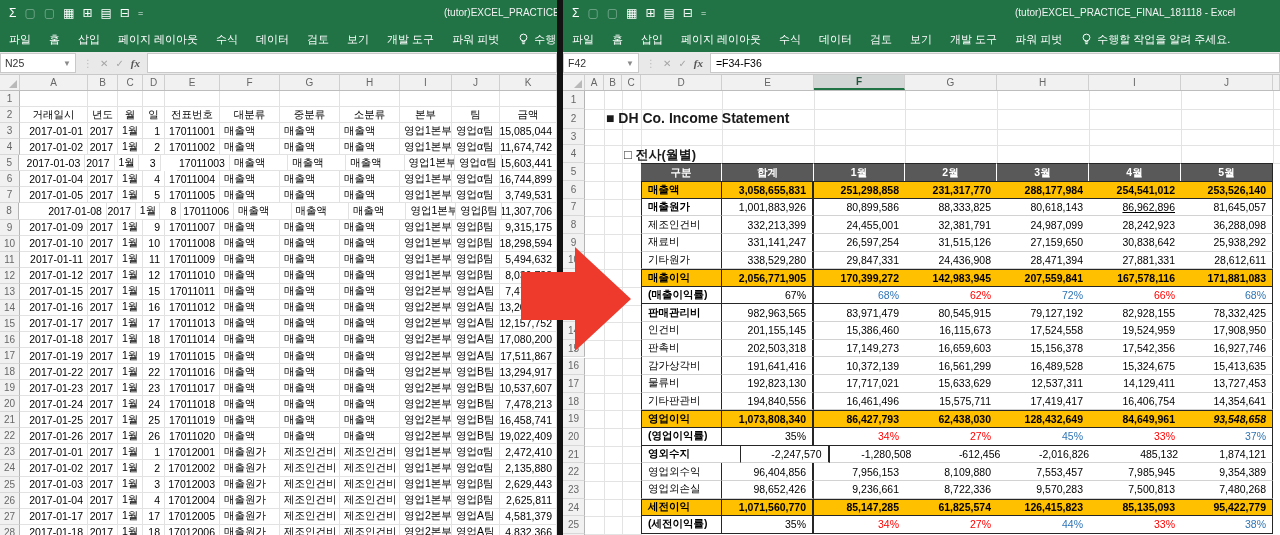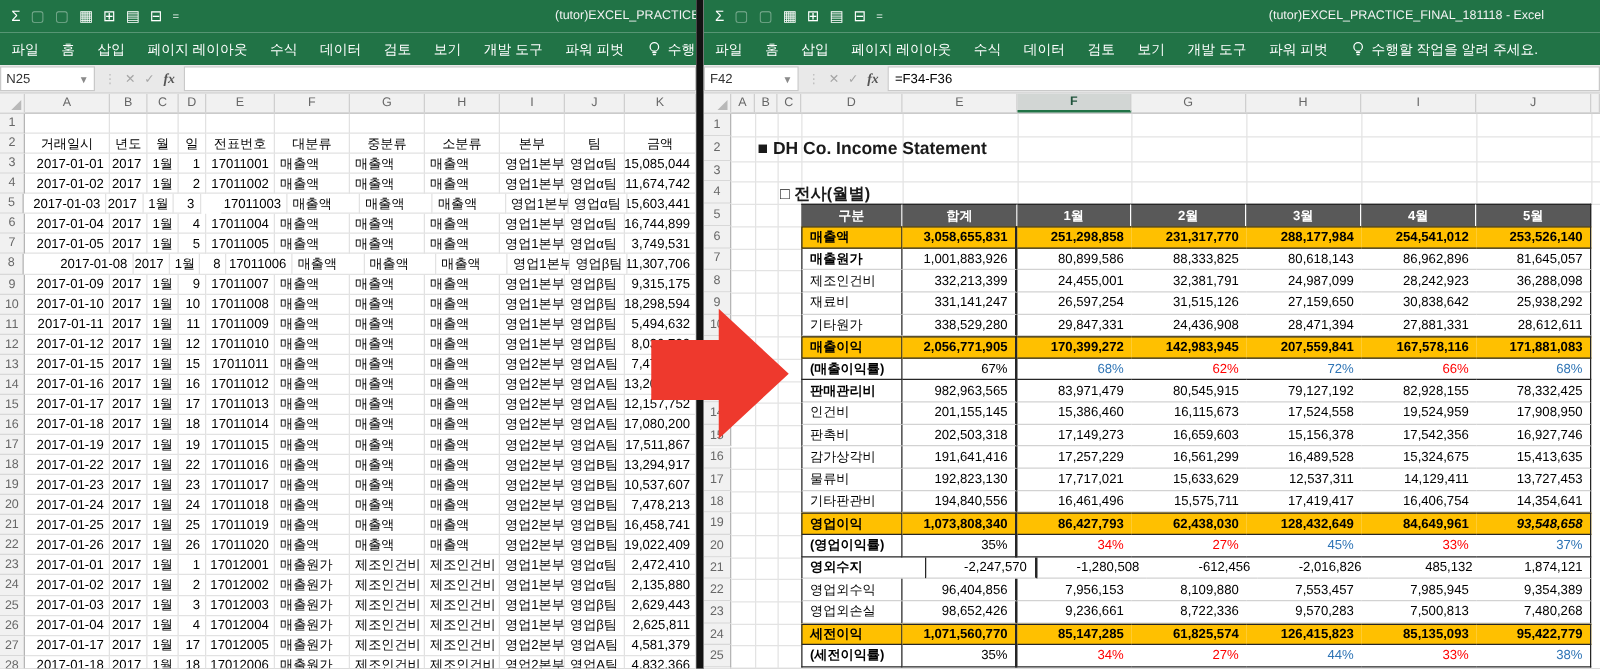--- a/index.html
+++ b/index.html
@@ -692,21 +692,21 @@
             <div class="itd num" style="width: 92px;">288,177,984</div>
             <div class="itd num" style="width: 92px;">254,541,012</div>
             <div class="itd num last" style="width: 92px;">253,526,140</div>
           </div>
           <div class="itr rt-bold" style="height: 17.65px;">
             <div class="itd lbl" style="width: 81px;">매출원가</div>
             <div class="itd num tot" style="width: 92px;">1,001,883,926</div>
             <div class="itd num" style="width: 91px;">80,899,586</div>
             <div class="itd num" style="width: 92px;">88,333,825</div>
             <div class="itd num" style="width: 92px;">80,618,143</div>
-            <div class="itd num" style="width: 92px;">86,962,896</div>
+            <div class="itd num" style="width: 92px; text-decoration: underline;">86,962,896</div>
             <div class="itd num last" style="width: 92px;">81,645,057</div>
           </div>
           <div class="itr rt-norm" style="height: 17.65px;">
             <div class="itd lbl" style="width: 81px;">제조인건비</div>
             <div class="itd num tot" style="width: 92px;">332,213,399</div>
             <div class="itd num" style="width: 91px;">24,455,001</div>
             <div class="itd num" style="width: 92px;">32,381,791</div>
             <div class="itd num" style="width: 92px;">24,987,099</div>
             <div class="itd num" style="width: 92px;">28,242,923</div>
             <div class="itd num last" style="width: 92px;">36,288,098</div>
@@ -770,21 +770,21 @@
             <div class="itd num tot" style="width: 92px;">202,503,318</div>
             <div class="itd num" style="width: 91px;">17,149,273</div>
             <div class="itd num" style="width: 92px;">16,659,603</div>
             <div class="itd num" style="width: 92px;">15,156,378</div>
             <div class="itd num" style="width: 92px;">17,542,356</div>
             <div class="itd num last" style="width: 92px;">16,927,746</div>
           </div>
           <div class="itr rt-norm" style="height: 17.65px;">
             <div class="itd lbl" style="width: 81px;">감가상각비</div>
             <div class="itd num tot" style="width: 92px;">191,641,416</div>
-            <div class="itd num" style="width: 91px;">17,257,229</div>
+            <div class="itd num" style="width: 91px;">10,372,139</div>
             <div class="itd num" style="width: 92px;">16,561,299</div>
             <div class="itd num" style="width: 92px;">16,489,528</div>
             <div class="itd num" style="width: 92px;">15,324,675</div>
             <div class="itd num last" style="width: 92px;">15,413,635</div>
           </div>
           <div class="itr rt-norm" style="height: 17.65px;">
             <div class="itd lbl" style="width: 81px;">물류비</div>
             <div class="itd num tot" style="width: 92px;">192,823,130</div>
             <div class="itd num" style="width: 91px;">17,717,021</div>
             <div class="itd num" style="width: 92px;">15,633,629</div>

